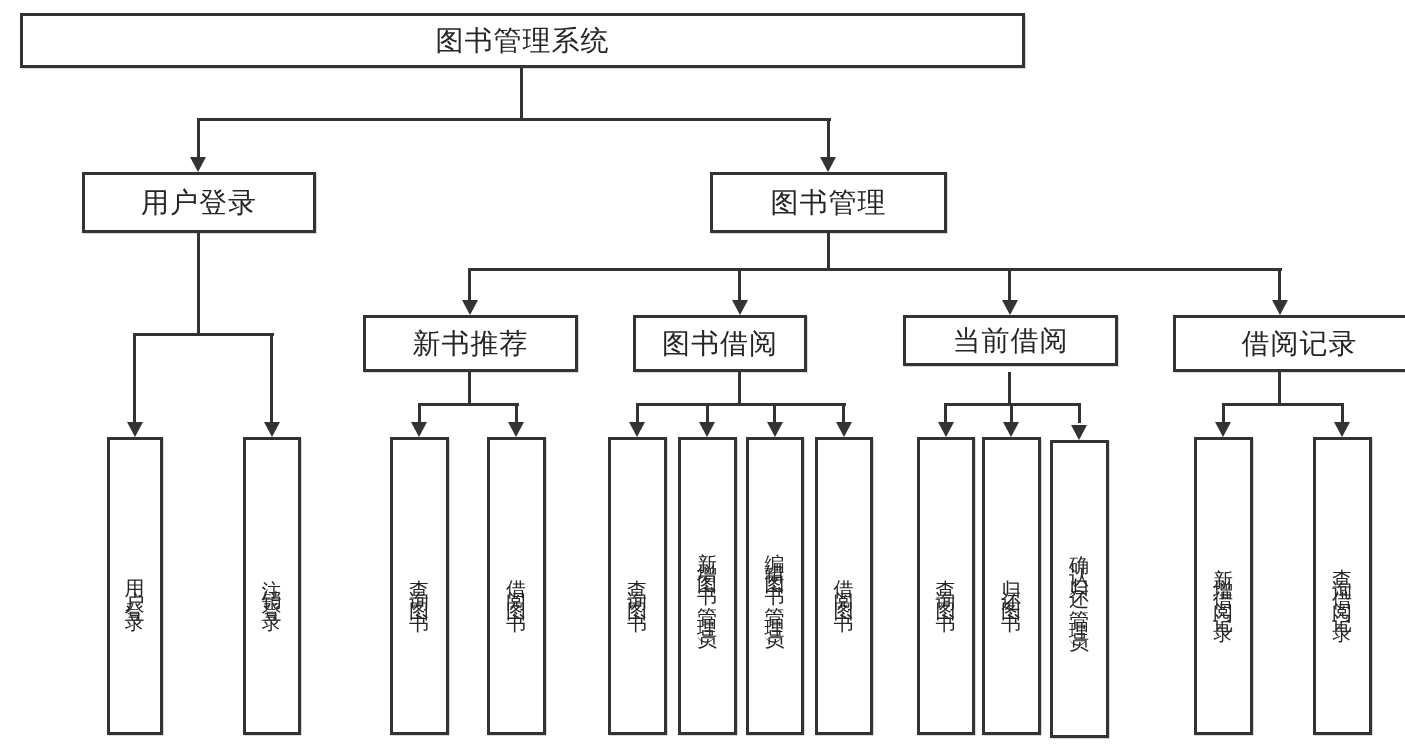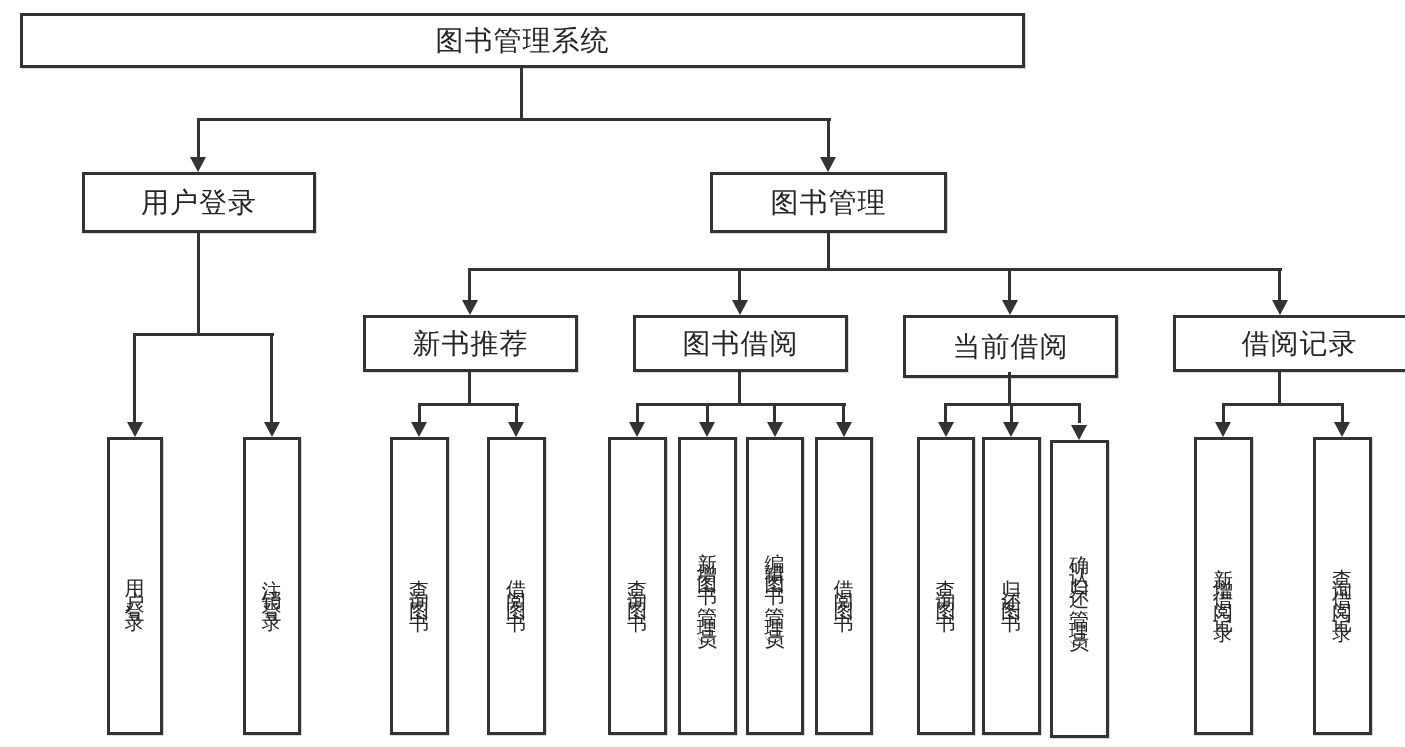--- a/index.html
+++ b/index.html
@@ -69,23 +69,23 @@
 <div class="stage">
 
   <div class="box h" style="left:20px; top:13px; width:1005px; height:55px;">图书管理系统</div>
 
   <div class="box h" style="left:82px; top:172px; width:234px; height:61px;">用户登录</div>
 
   <div class="box h" style="left:710px; top:172px; width:237px; height:61px;">图书管理</div>
 
   <div class="box h" style="left:363px; top:315px; width:215px; height:57px;">新书推荐</div>
 
-  <div class="box h" style="left:633px; top:315px; width:215px; height:57px;">图书借阅</div>
+  <div class="box h" style="left:633px; top:315px; width:174px; height:57px;">图书借阅</div>
 
-  <div class="box h" style="left:903px; top:315px; width:215px; height:63px;">当前借阅</div>
+  <div class="box h" style="left:903px; top:315px; width:215px; height:51px;">当前借阅</div>
 
   <div class="box h" style="left:1173px; top:315px; width:253px; height:57px;">借阅记录</div>
 
   <div class="box v" style="left:107px; top:437px; width:56px; height:298px;">用户登录</div>
 
   <div class="box v" style="left:243px; top:437px; width:58px; height:298px;">注销登录</div>
 
   <div class="box v" style="left:390px; top:437px; width:59px; height:298px;">查询图书</div>
 
   <div class="box v" style="left:487px; top:437px; width:59px; height:298px;">借阅图书</div>

